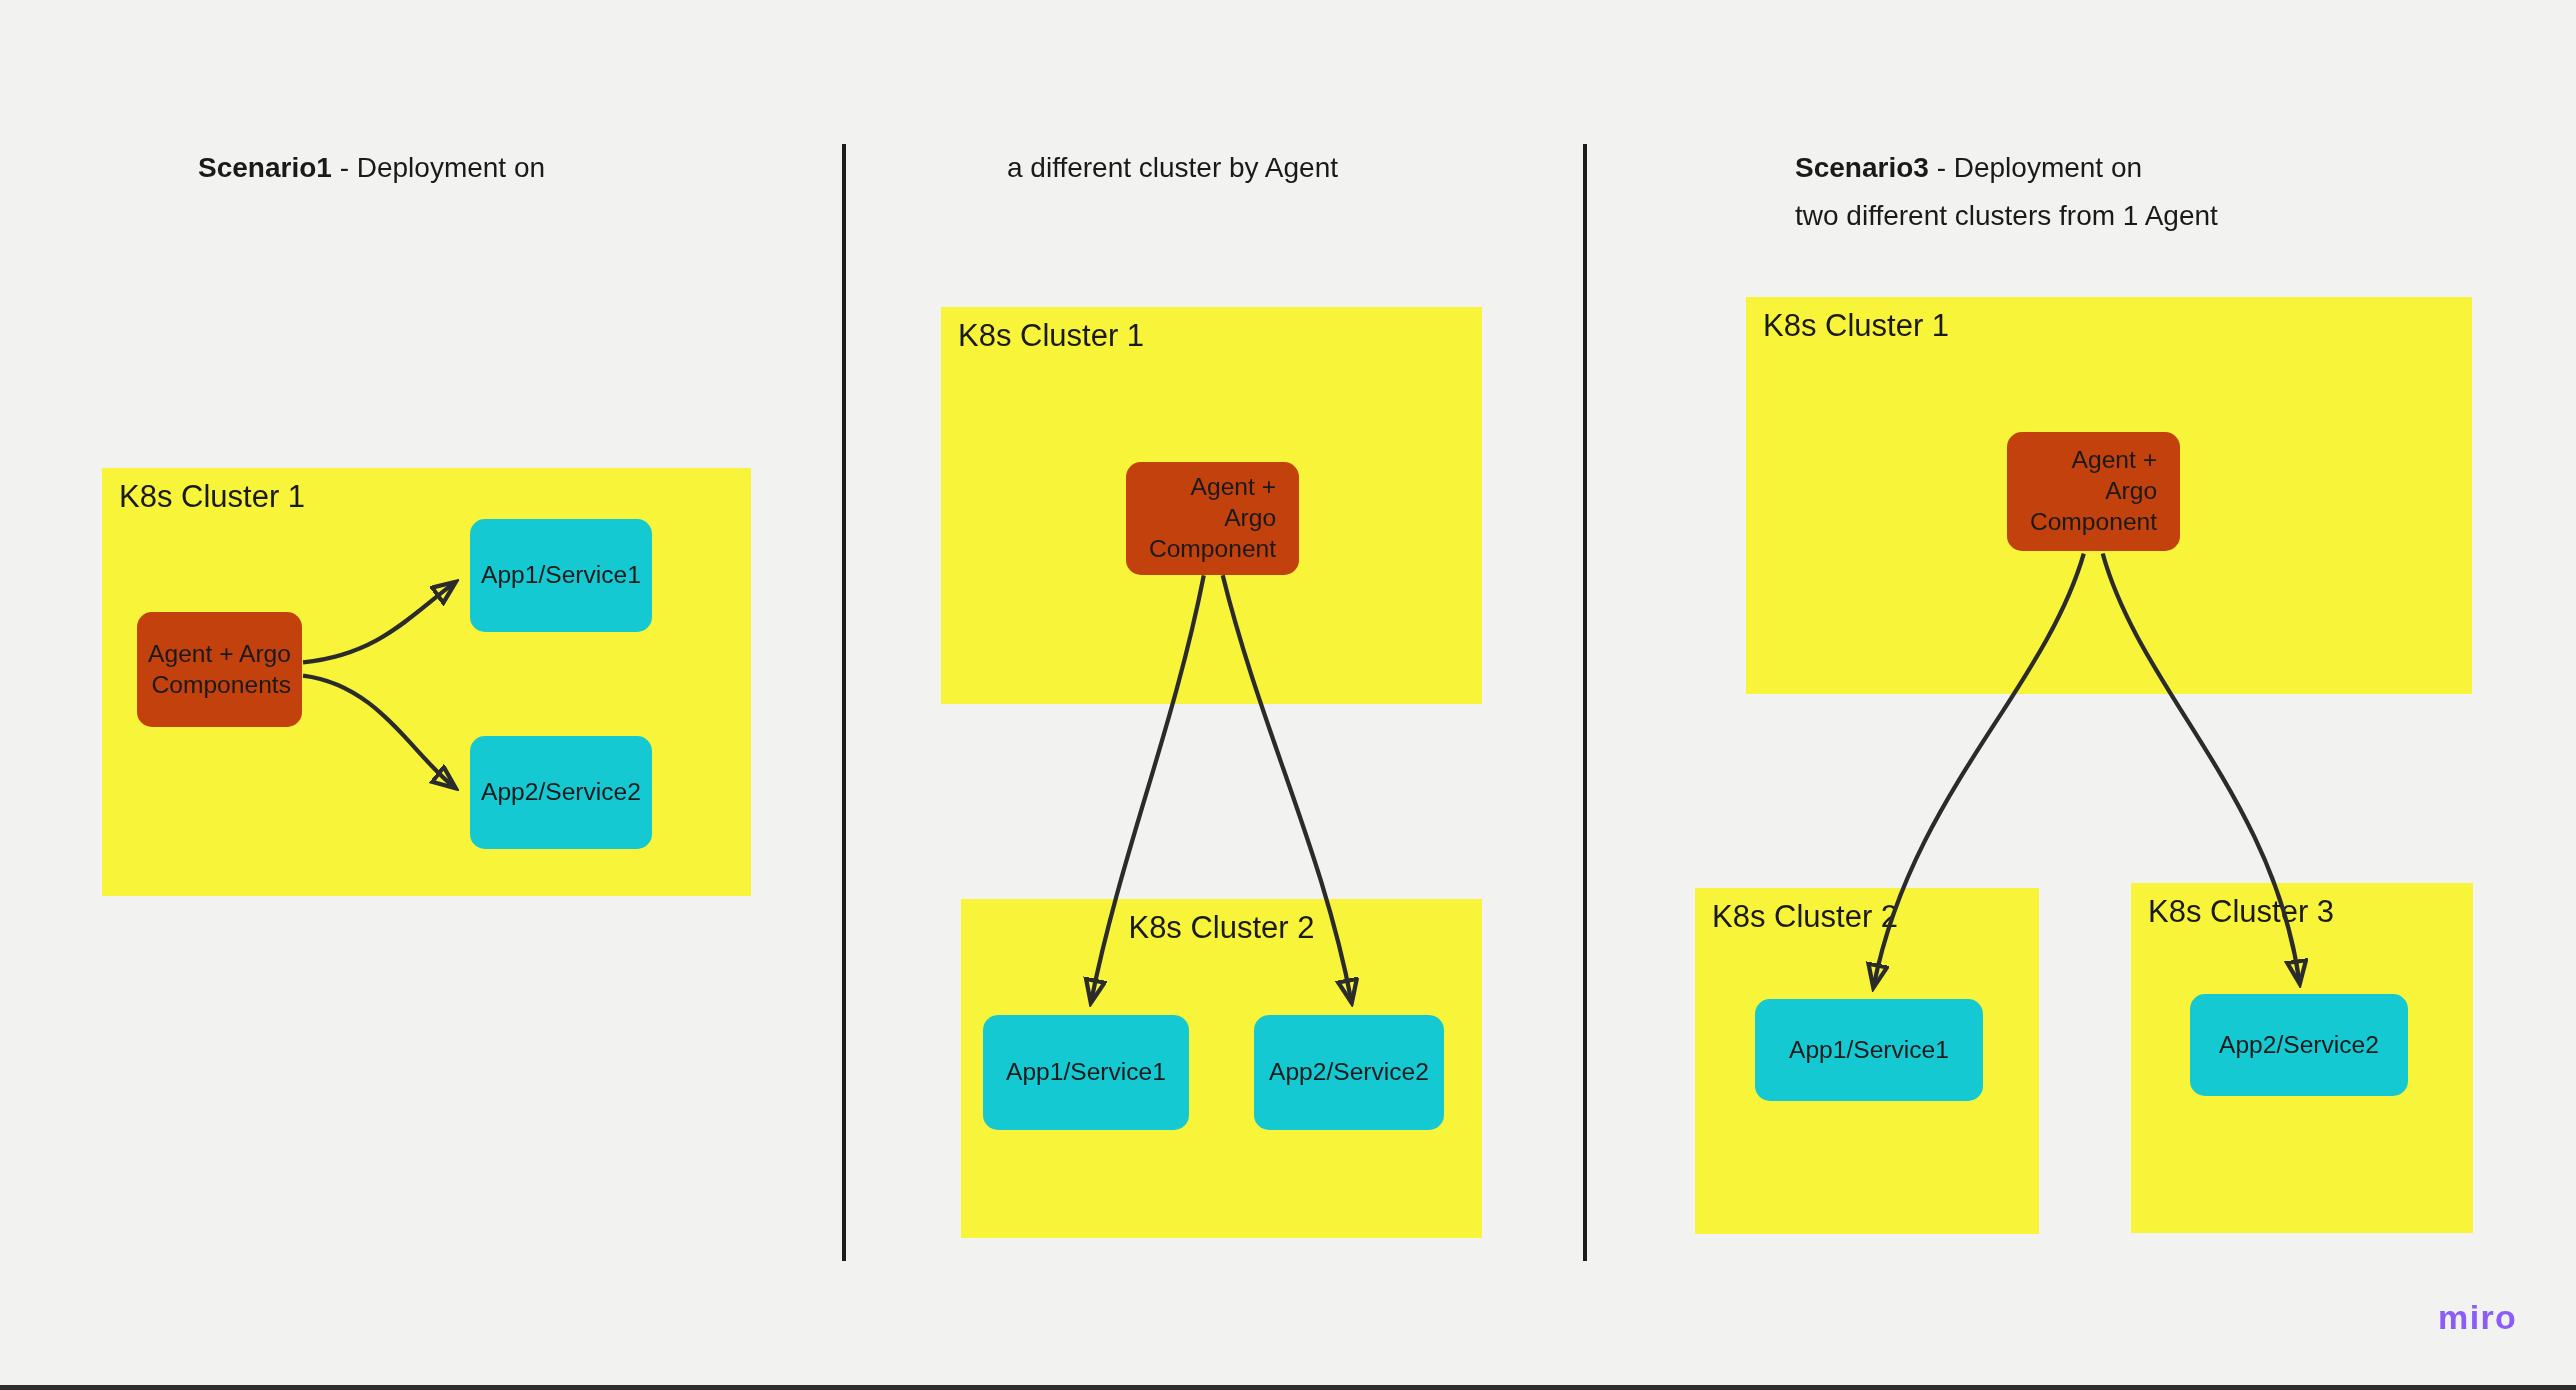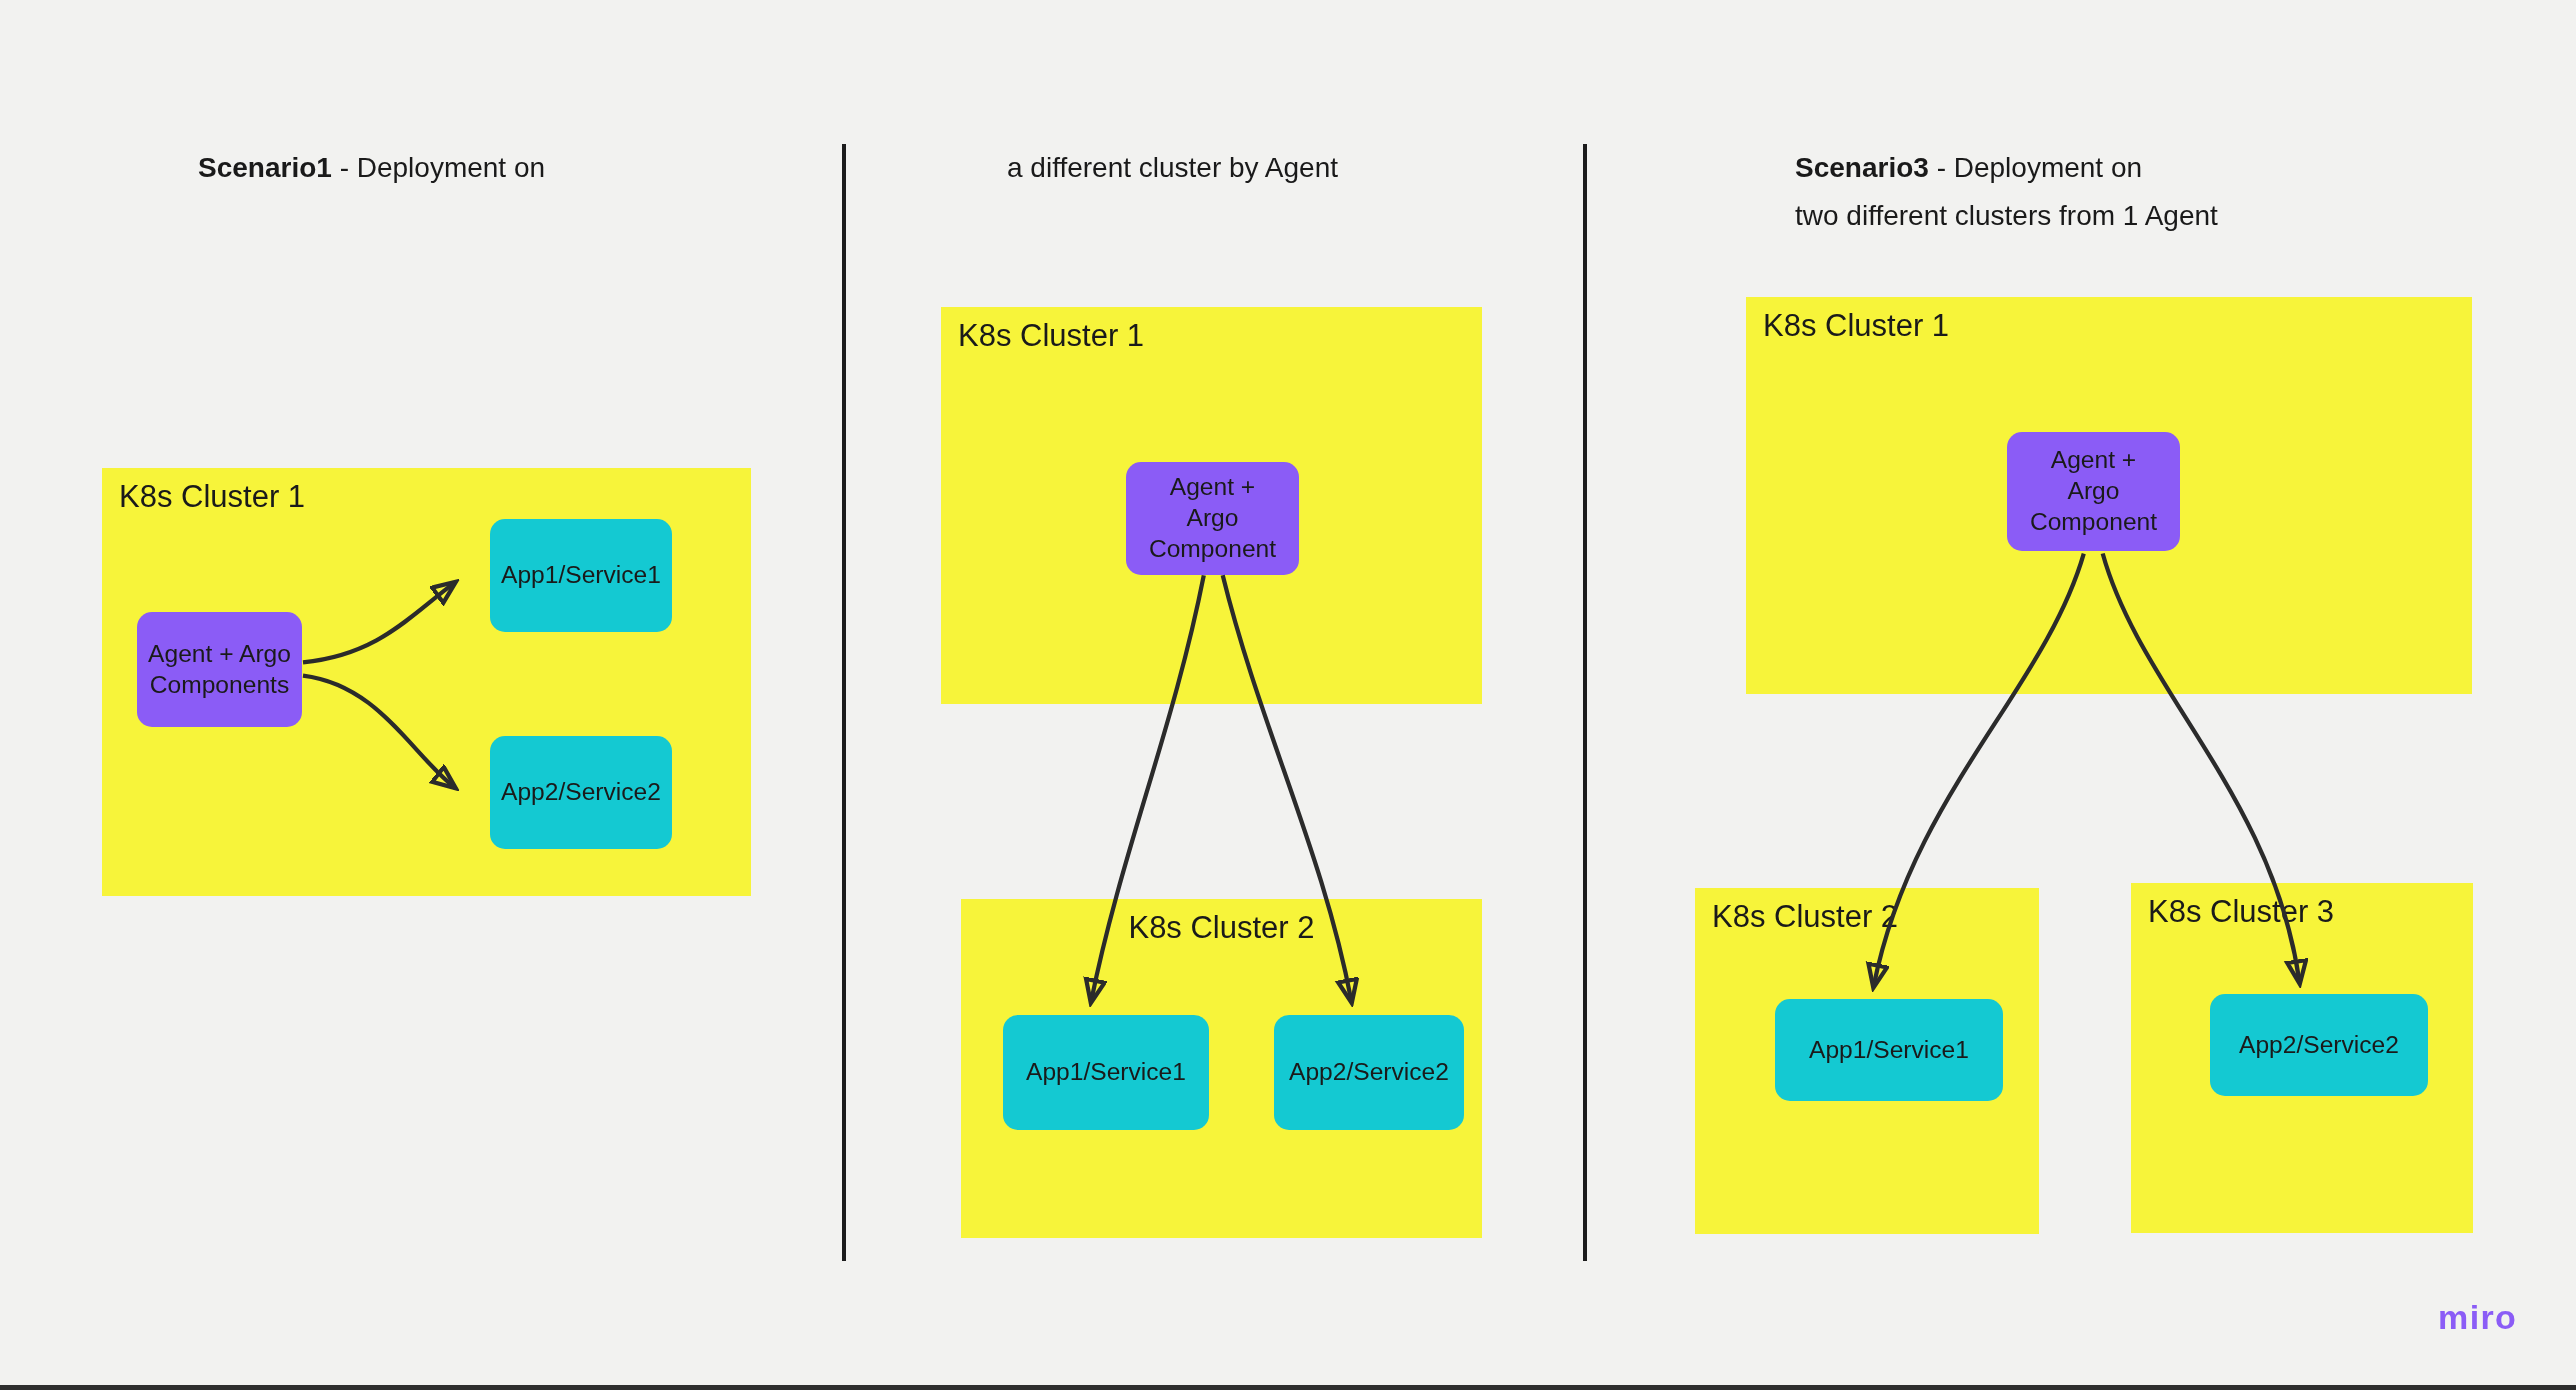--- a/index.html
+++ b/index.html
@@ -17,22 +17,22 @@
 
   .cluster { position:absolute; background:#f7f43a; }
   .cluster-label { position:absolute; top:11.4px; left:17px; font-size:31px; white-space:nowrap; }
   .cluster-label.center { left:0; right:0; text-align:center; }
 
   .node {
     position:absolute; display:flex; align-items:center; justify-content:center;
     text-align:center; border-radius:15px; font-size:24.6px; line-height:1.25;
     white-space:pre-line; padding:5.7px;
   }
-  .node.agent { background:#8b5cf6; }
-  .node.app   { background:#14c9d2;margin-left:20px; }
+  .node.agent { background:#c2410c;text-align:right; }
+  .node.app   { background:#14c9d2; }
 
   .divider { position:absolute; width:3.8px; background:#1c1c1c; }
 
   .arrows { position:absolute; left:0; top:0; width:2576px; height:1390px; pointer-events:none; }
   .arrows path { fill:none; stroke:#2b2b2b; stroke-width:4.5; }
 
   .watermark {
     position:absolute; left:2438px; top:1298px;
     font-size:34px; font-weight:700; color:#8b5cf6; letter-spacing:1.4px;
   }

